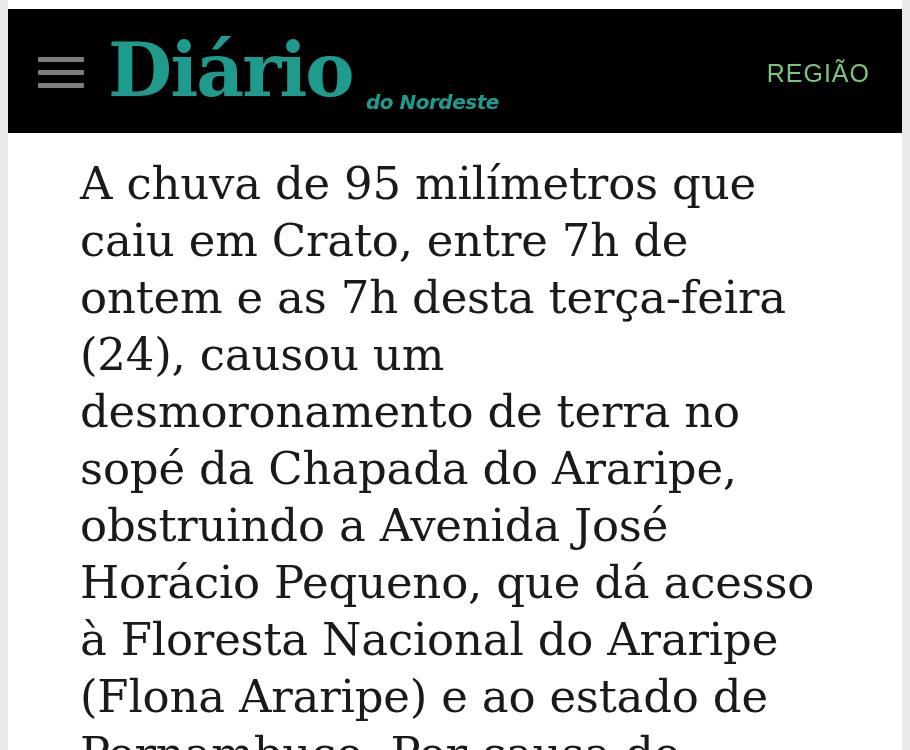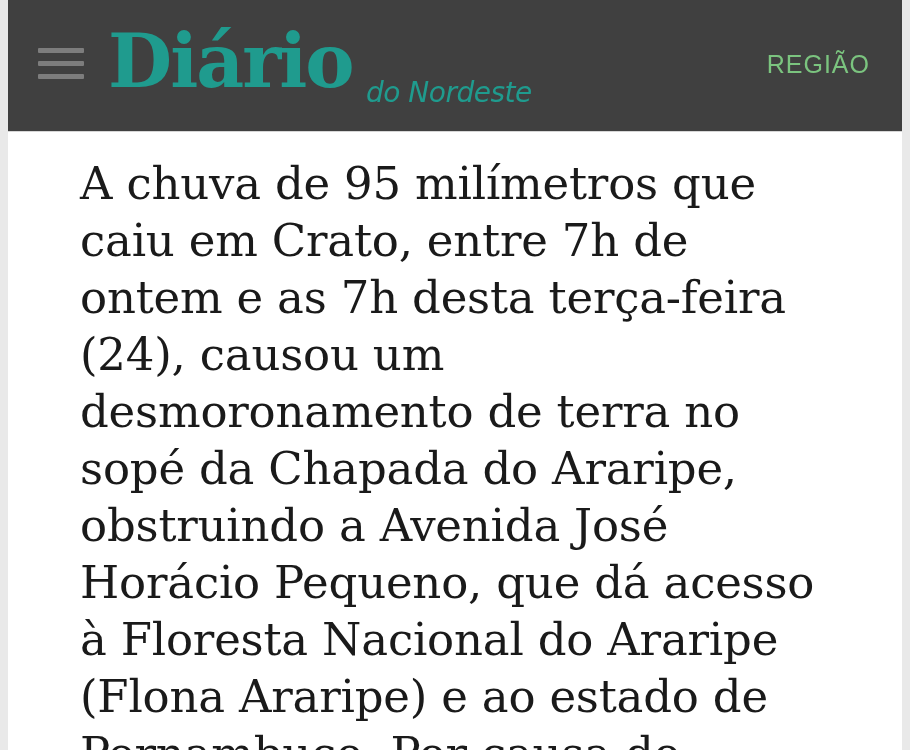--- a/index.html
+++ b/index.html
@@ -36,25 +36,25 @@
     top: 0;
     right: 0;
     width: 8px;
     height: 750px;
     background: #e9e9e9;
   }
 
   
   .header {
     position: absolute;
-    top: 0;
+    top: 9px;
     left: 8px;
     right: 8px;
     height: 132px;
-    background: #404040;
+    background: #000000;
     border-bottom: 1px solid #d6d6d6;
     box-sizing: border-box;
   }
 
   .menu-button {
     position: absolute;
     left: 30px;
     top: 44px;
     width: 46px;
     height: 40px;
@@ -89,23 +89,23 @@
     position: absolute;
     left: 0;
     top: 0;
     white-space: nowrap;
   }
   .brand-sub {
     position: absolute;
     left: 258px;
     top: 54px;
     font-family: "DejaVu Sans", sans-serif;
-    font-weight: normal;
+    font-weight: bold;
     font-style: italic;
-    font-size: 28px;
+    font-size: 20px;
     line-height: 30px;
     color: #1f9b8e;
     letter-spacing: -0.5px;
     white-space: nowrap;
   }
 
   .section-label {
     position: absolute;
     right: 32px;
     top: 50px;

